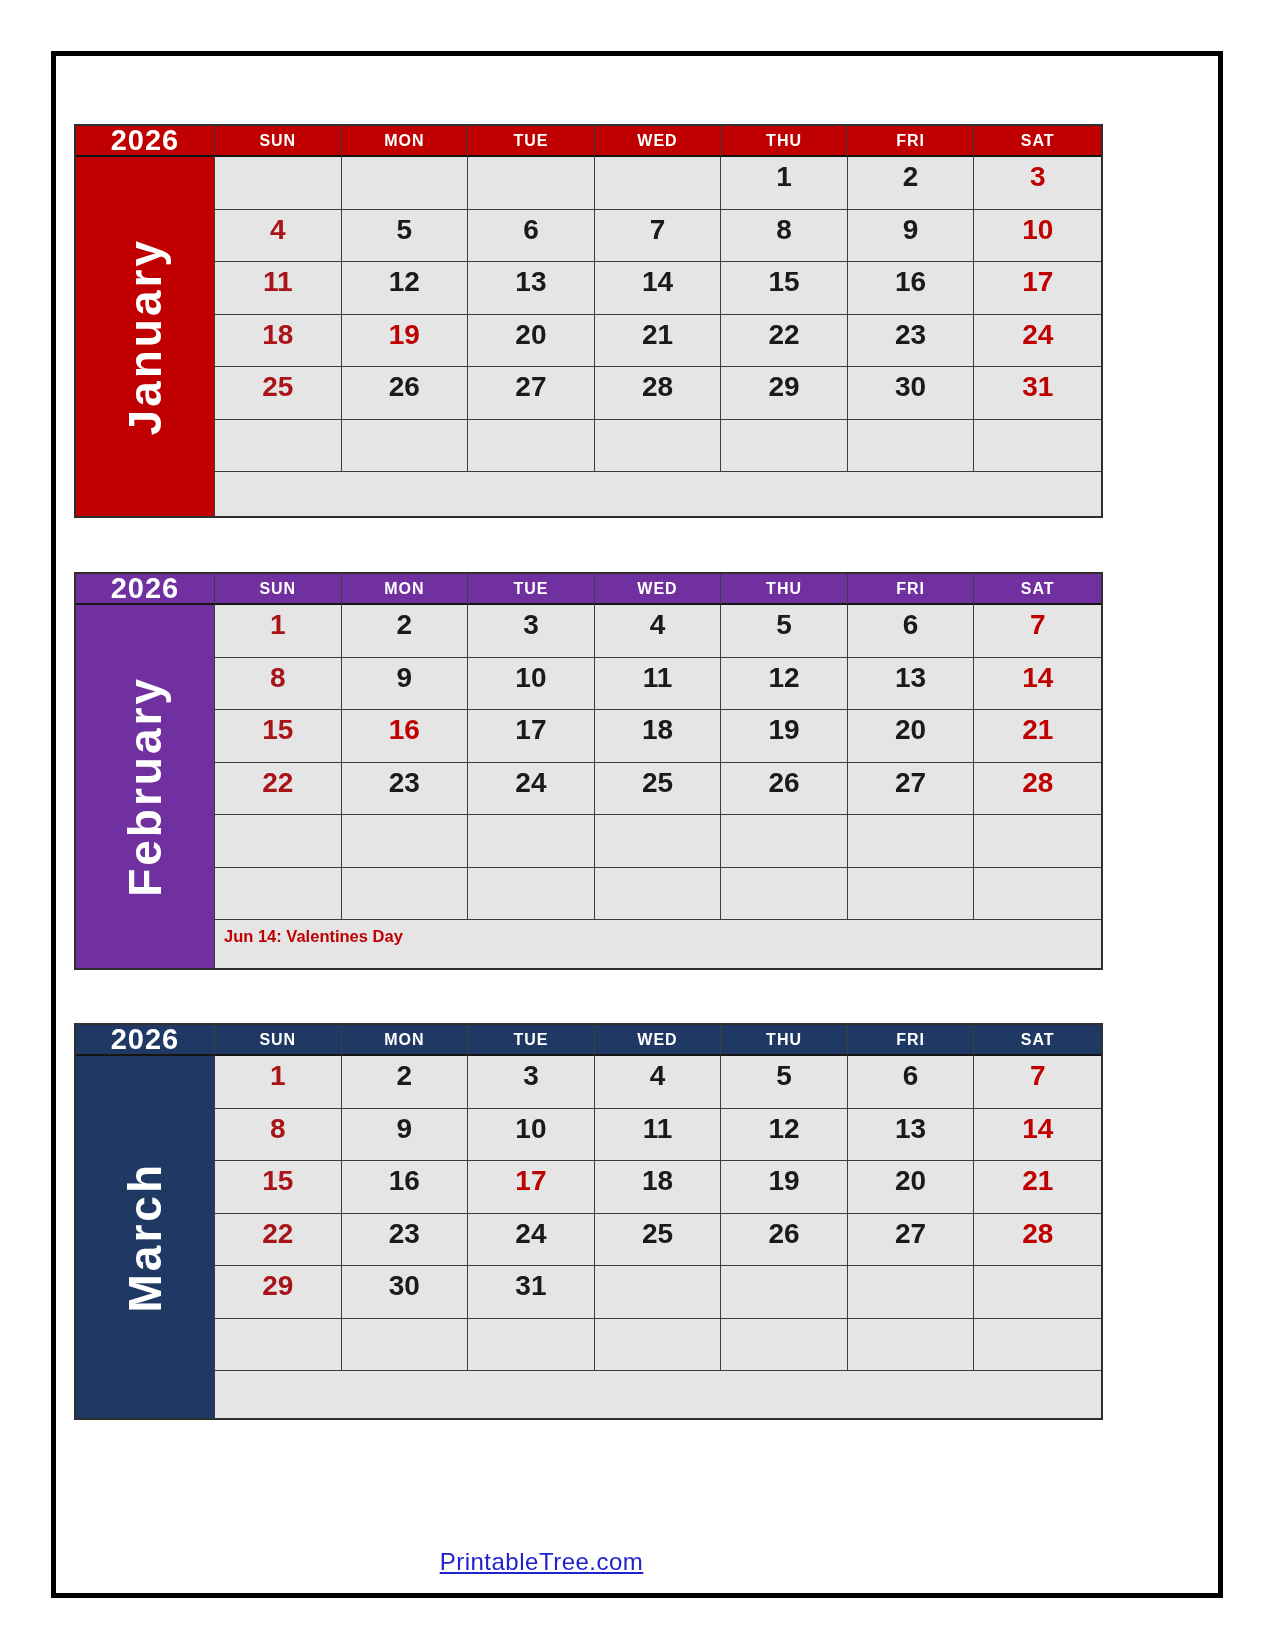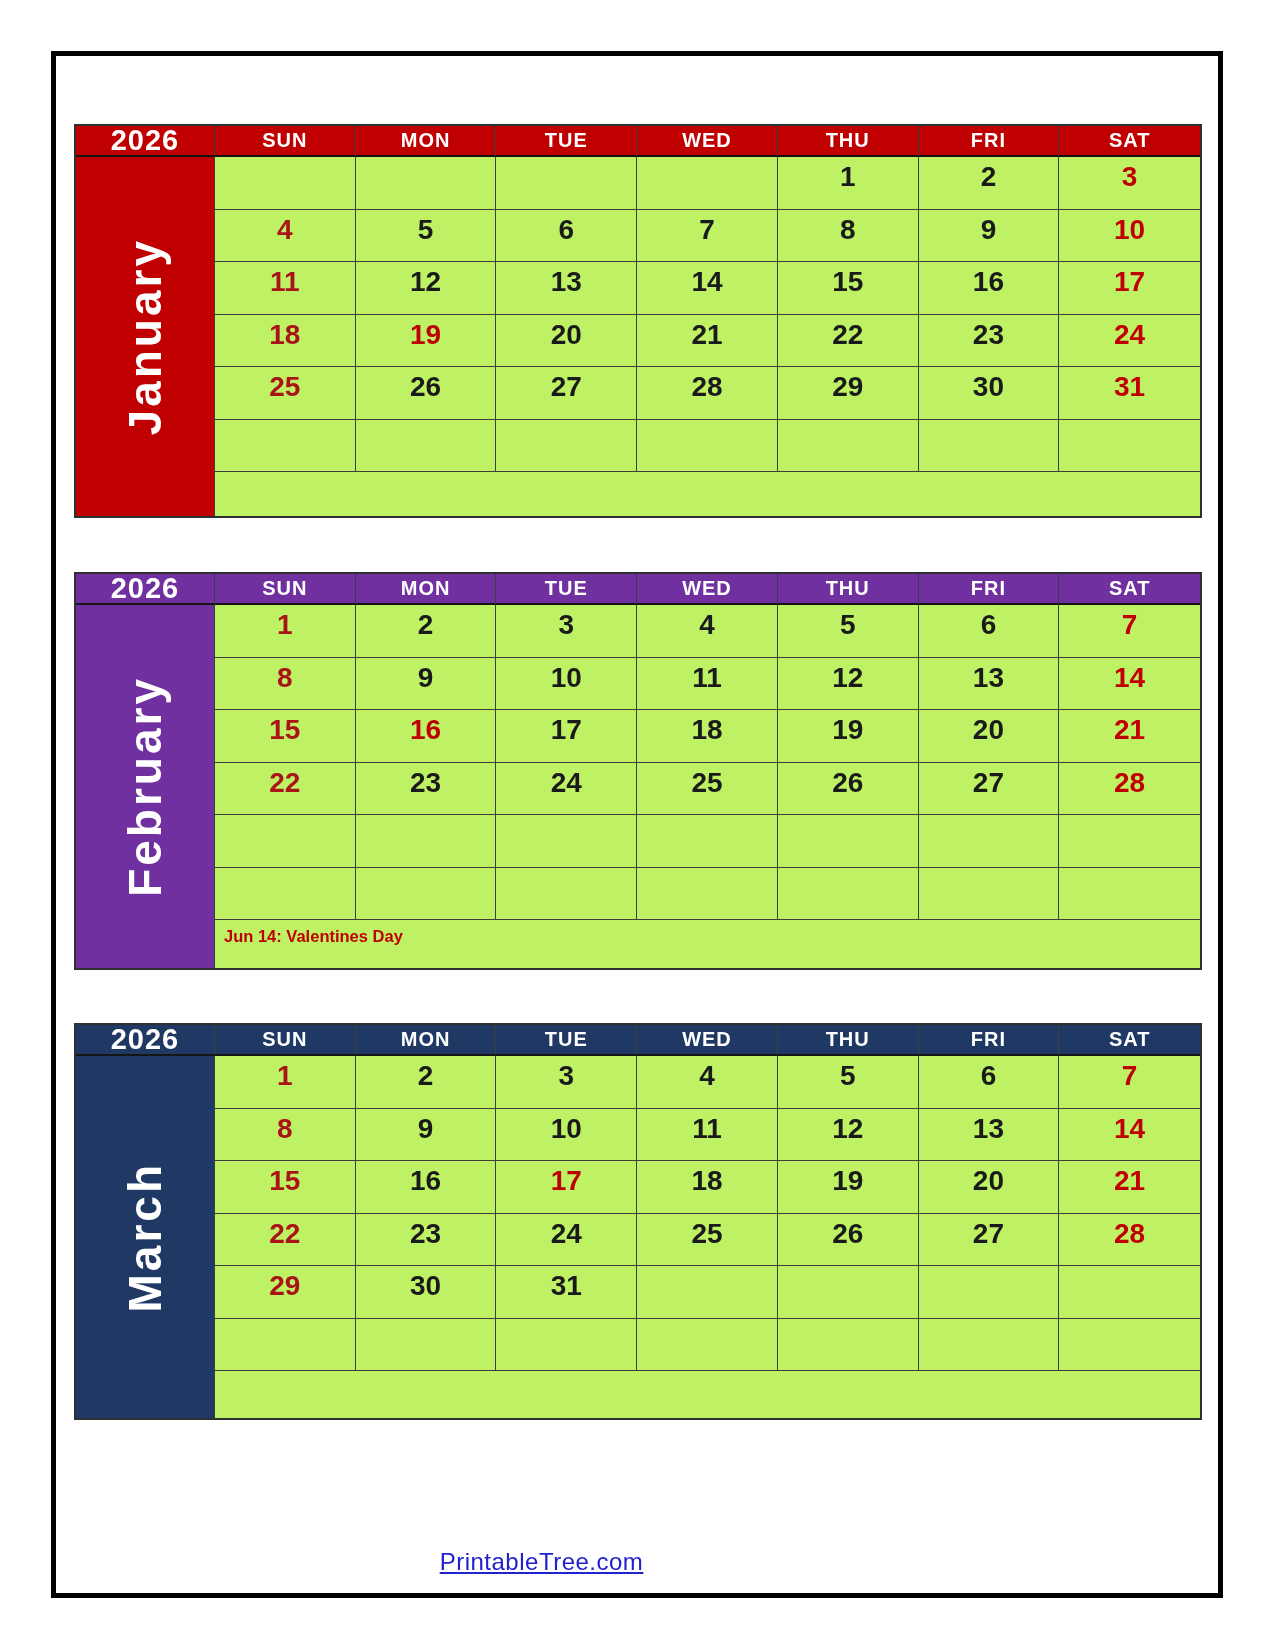--- a/index.html
+++ b/index.html
@@ -6,32 +6,32 @@
   body{
     width:1275px;height:1650px;position:relative;background:#ffffff;
     font-family:"Liberation Sans", sans-serif;overflow:hidden;
   }
   .page-border{
     position:absolute;left:51px;top:51px;width:1172px;height:1547px;
     border:5px solid #000000;box-sizing:border-box;
   }
   
   .cal{
-    position:absolute;left:74px;width:1128px;
+    position:absolute;left:74px;width:1029px;
     display:grid;
     grid-template-columns:139px repeat(7,1fr);
     grid-template-rows:31px repeat(6,52.5px) minmax(0,1fr);
-    border:2px solid #2f2f2f;box-sizing:border-box;background:#bef264;
+    border:2px solid #2f2f2f;box-sizing:border-box;background:#e5e5e5;
   }
   .cal:nth-of-type(1){top:124px;height:394px;}
   .cal:nth-of-type(2){top:572px;height:398px;}
   .cal:nth-of-type(3){top:1023px;height:397px;}
 
   .hdr{
-    background:var(--accent);color:#ffffff;font-weight:bold;font-size:20px;
+    background:var(--accent);color:#ffffff;font-weight:bold;font-size:16px;
     display:flex;align-items:center;justify-content:center;letter-spacing:1px;
     border-right:1px solid #3d3d3d;border-bottom:2px solid #151515;
     box-sizing:border-box;
   }
   .year{font-size:29px;letter-spacing:1px;}
   .side{
     grid-column:1;grid-row:2/9;background:var(--accent);
     border-right:1px solid #3d3d3d;box-sizing:border-box;
     display:flex;align-items:center;justify-content:center;
   }

